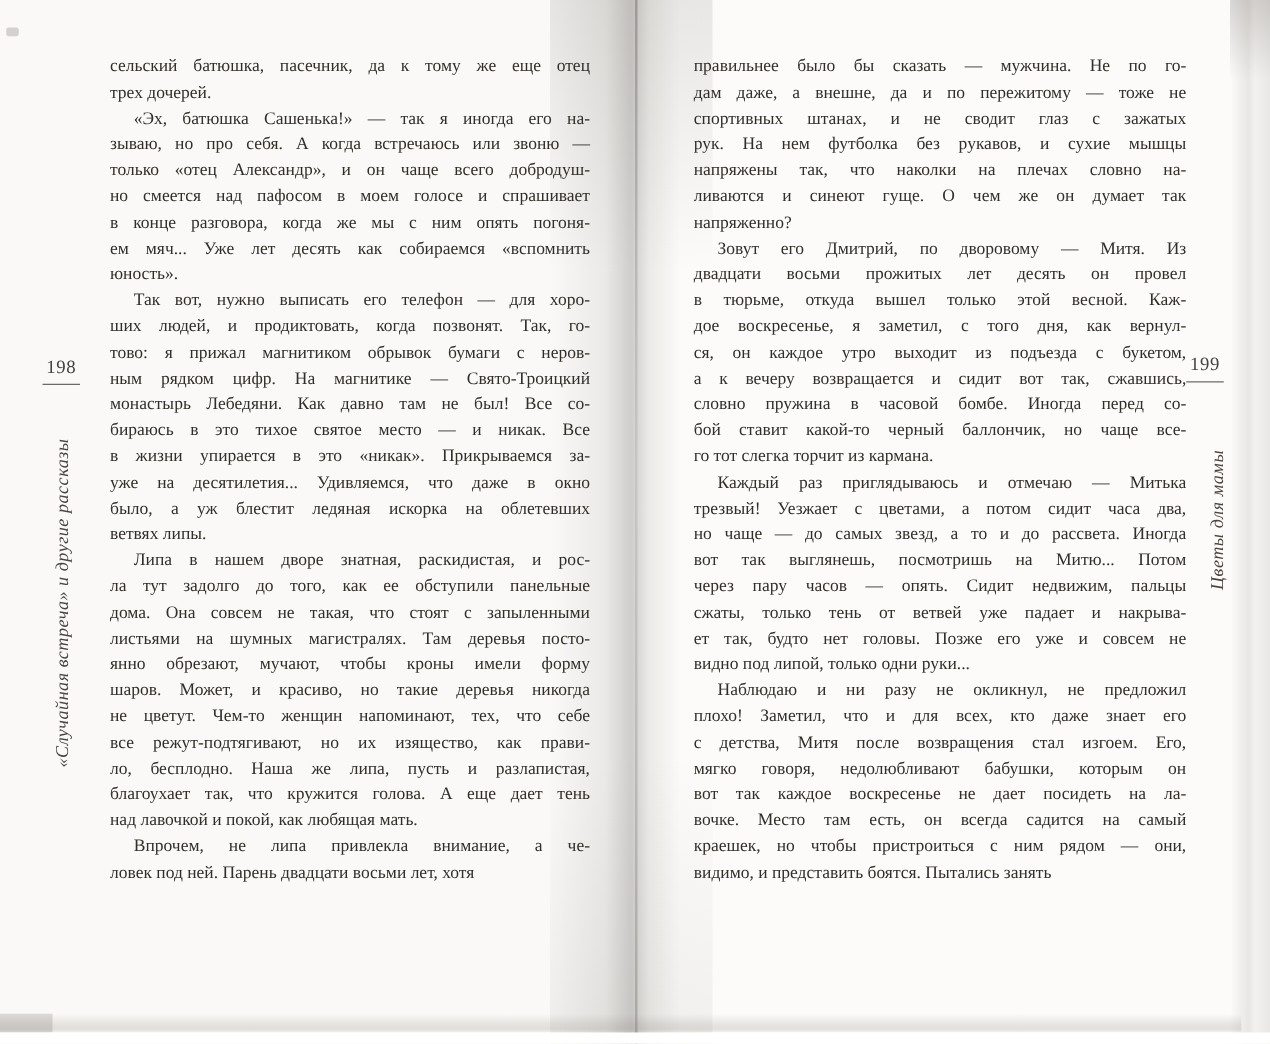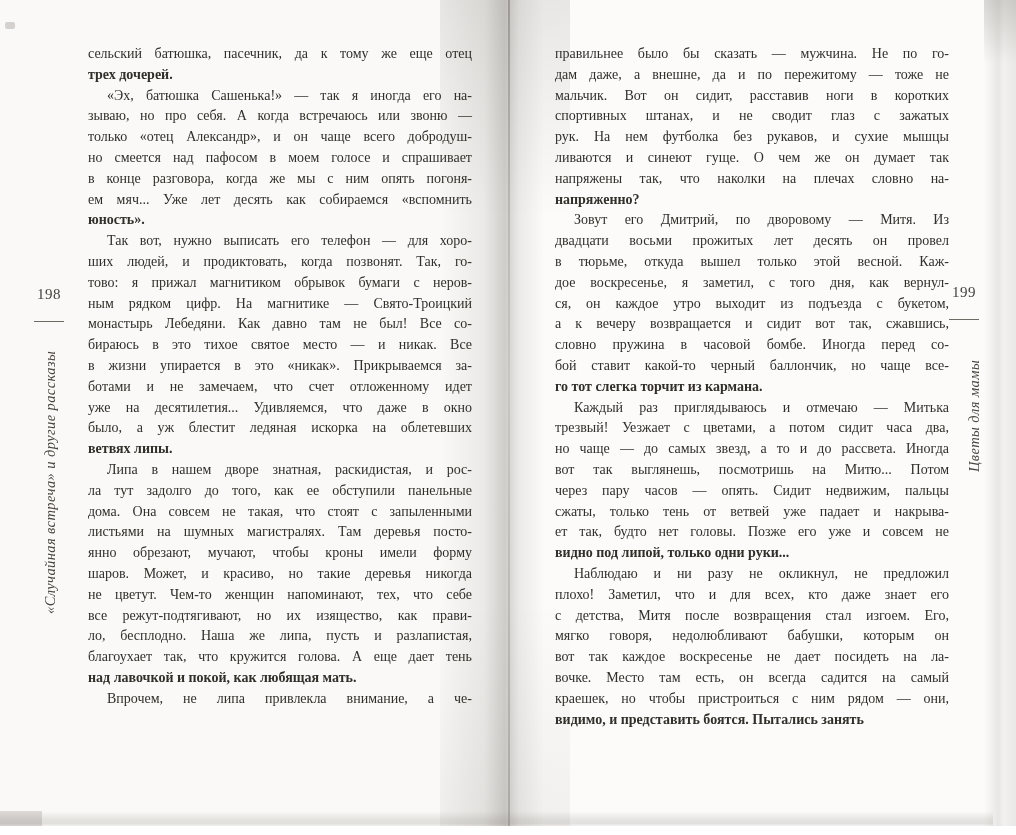--- a/index.html
+++ b/index.html
@@ -7,25 +7,25 @@
     position:relative; width:1016px; height:835px; overflow:hidden;
     background:linear-gradient(to right,#faf9f7 0%,#faf9f7 46%,#fcfbfa 56%,#fcfbfa 100%);
     font-family:"Liberation Serif","DejaVu Serif",serif;
     color:#322e2a;
   }
   
   .text-block { position:absolute; font-size:14px; line-height:20.8px; }
   .left-text  { left:88px;  top:44px; width:384px; }
   .right-text { left:555px; top:44px; width:394px; }
   .line { text-align:justify; text-align-last:justify; white-space:normal; }
-  .line.end { text-align-last:left;font-weight:bold; }
+  .line.end { text-align-last:left; }
   .line.indent { text-indent:19px; }
   
   .folio { position:absolute; width:46px; text-align:center; font-size:15px; color:#45413d; }
-  .folio-num { display:inline-block; padding:0 3px 18px; border-bottom:1px solid #6e6a64; font-variant-numeric:oldstyle-nums; letter-spacing:0.5px; }
+  .folio-num { display:inline-block; padding:0 3px 4px; border-bottom:1px solid #6e6a64; font-variant-numeric:oldstyle-nums; letter-spacing:0.5px; }
   .folio-left  { left:26px;  top:286px; }
   .folio-right { left:941px; top:284px; }
   
   .running {
     position:absolute; white-space:nowrap; font-style:italic; font-size:14.5px; color:#4a4540;
     transform:rotate(-90deg); transform-origin:0 0; letter-spacing:0.4px;
   }
   .running-left  { left:42px;  top:614px; }
   .running-right { left:966px; top:472px; }
   
@@ -91,52 +91,51 @@
         <div class="line">в конце разговора, когда же мы с ним опять погоня-</div>
         <div class="line">ем мяч... Уже лет десять как собираемся «вспомнить</div>
         <div class="line end">юность».</div>
         <div class="line indent">Так вот, нужно выписать его телефон — для хоро-</div>
         <div class="line">ших людей, и продиктовать, когда позвонят. Так, го-</div>
         <div class="line">тово: я прижал магнитиком обрывок бумаги с неров-</div>
         <div class="line">ным рядком цифр. На магнитике — Свято-Троицкий</div>
         <div class="line">монастырь Лебедяни. Как давно там не был! Все со-</div>
         <div class="line">бираюсь в это тихое святое место — и никак. Все</div>
         <div class="line">в жизни упирается в это «никак». Прикрываемся за-</div>
-        <div class="line">ботами и не замечаем, что счет отложенному идет</div>
         <div class="line">уже на десятилетия... Удивляемся, что даже в окно</div>
         <div class="line">было, а уж блестит ледяная искорка на облетевших</div>
         <div class="line end">ветвях липы.</div>
         <div class="line indent">Липа в нашем дворе знатная, раскидистая, и рос-</div>
         <div class="line">ла тут задолго до того, как ее обступили панельные</div>
         <div class="line">дома. Она совсем не такая, что стоят с запыленными</div>
         <div class="line">листьями на шумных магистралях. Там деревья посто-</div>
         <div class="line">янно обрезают, мучают, чтобы кроны имели форму</div>
         <div class="line">шаров. Может, и красиво, но такие деревья никогда</div>
         <div class="line">не цветут. Чем-то женщин напоминают, тех, что себе</div>
         <div class="line">все режут-подтягивают, но их изящество, как прави-</div>
         <div class="line">ло, бесплодно. Наша же липа, пусть и разлапистая,</div>
         <div class="line">благоухает так, что кружится голова. А еще дает тень</div>
         <div class="line end">над лавочкой и покой, как любящая мать.</div>
         <div class="line indent">Впрочем, не липа привлекла внимание, а че-</div>
+        <div class="line end">ловек под ней. Парень двадцати восьми лет, хотя</div>
       </div>
   </div>
 
   <div>
     <div class="folio folio-right">
       <span class="folio-num">199</span>
     </div>
     <div class="running running-right">Цветы для мамы</div>
     <div class="text-block right-text">
         <div class="line">правильнее было бы сказать — мужчина. Не по го-</div>
         <div class="line">дам даже, а внешне, да и по пережитому — тоже не</div>
-        <div class="line">мальчик. Вот он сидит, расставив ноги в коротких</div>
         <div class="line">спортивных штанах, и не сводит глаз с зажатых</div>
         <div class="line">рук. На нем футболка без рукавов, и сухие мышцы</div>
+        <div class="line">напряжены так, что наколки на плечах словно на-</div>
         <div class="line">ливаются и синеют гуще. О чем же он думает так</div>
-        <div class="line">напряжены так, что наколки на плечах словно на-</div>
         <div class="line end">напряженно?</div>
         <div class="line indent">Зовут его Дмитрий, по дворовому — Митя. Из</div>
         <div class="line">двадцати восьми прожитых лет десять он провел</div>
         <div class="line">в тюрьме, откуда вышел только этой весной. Каж-</div>
         <div class="line">дое воскресенье, я заметил, с того дня, как вернул-</div>
         <div class="line">ся, он каждое утро выходит из подъезда с букетом,</div>
         <div class="line">а к вечеру возвращается и сидит вот так, сжавшись,</div>
         <div class="line">словно пружина в часовой бомбе. Иногда перед со-</div>
         <div class="line">бой ставит какой-то черный баллончик, но чаще все-</div>
         <div class="line end">го тот слегка торчит из кармана.</div>

